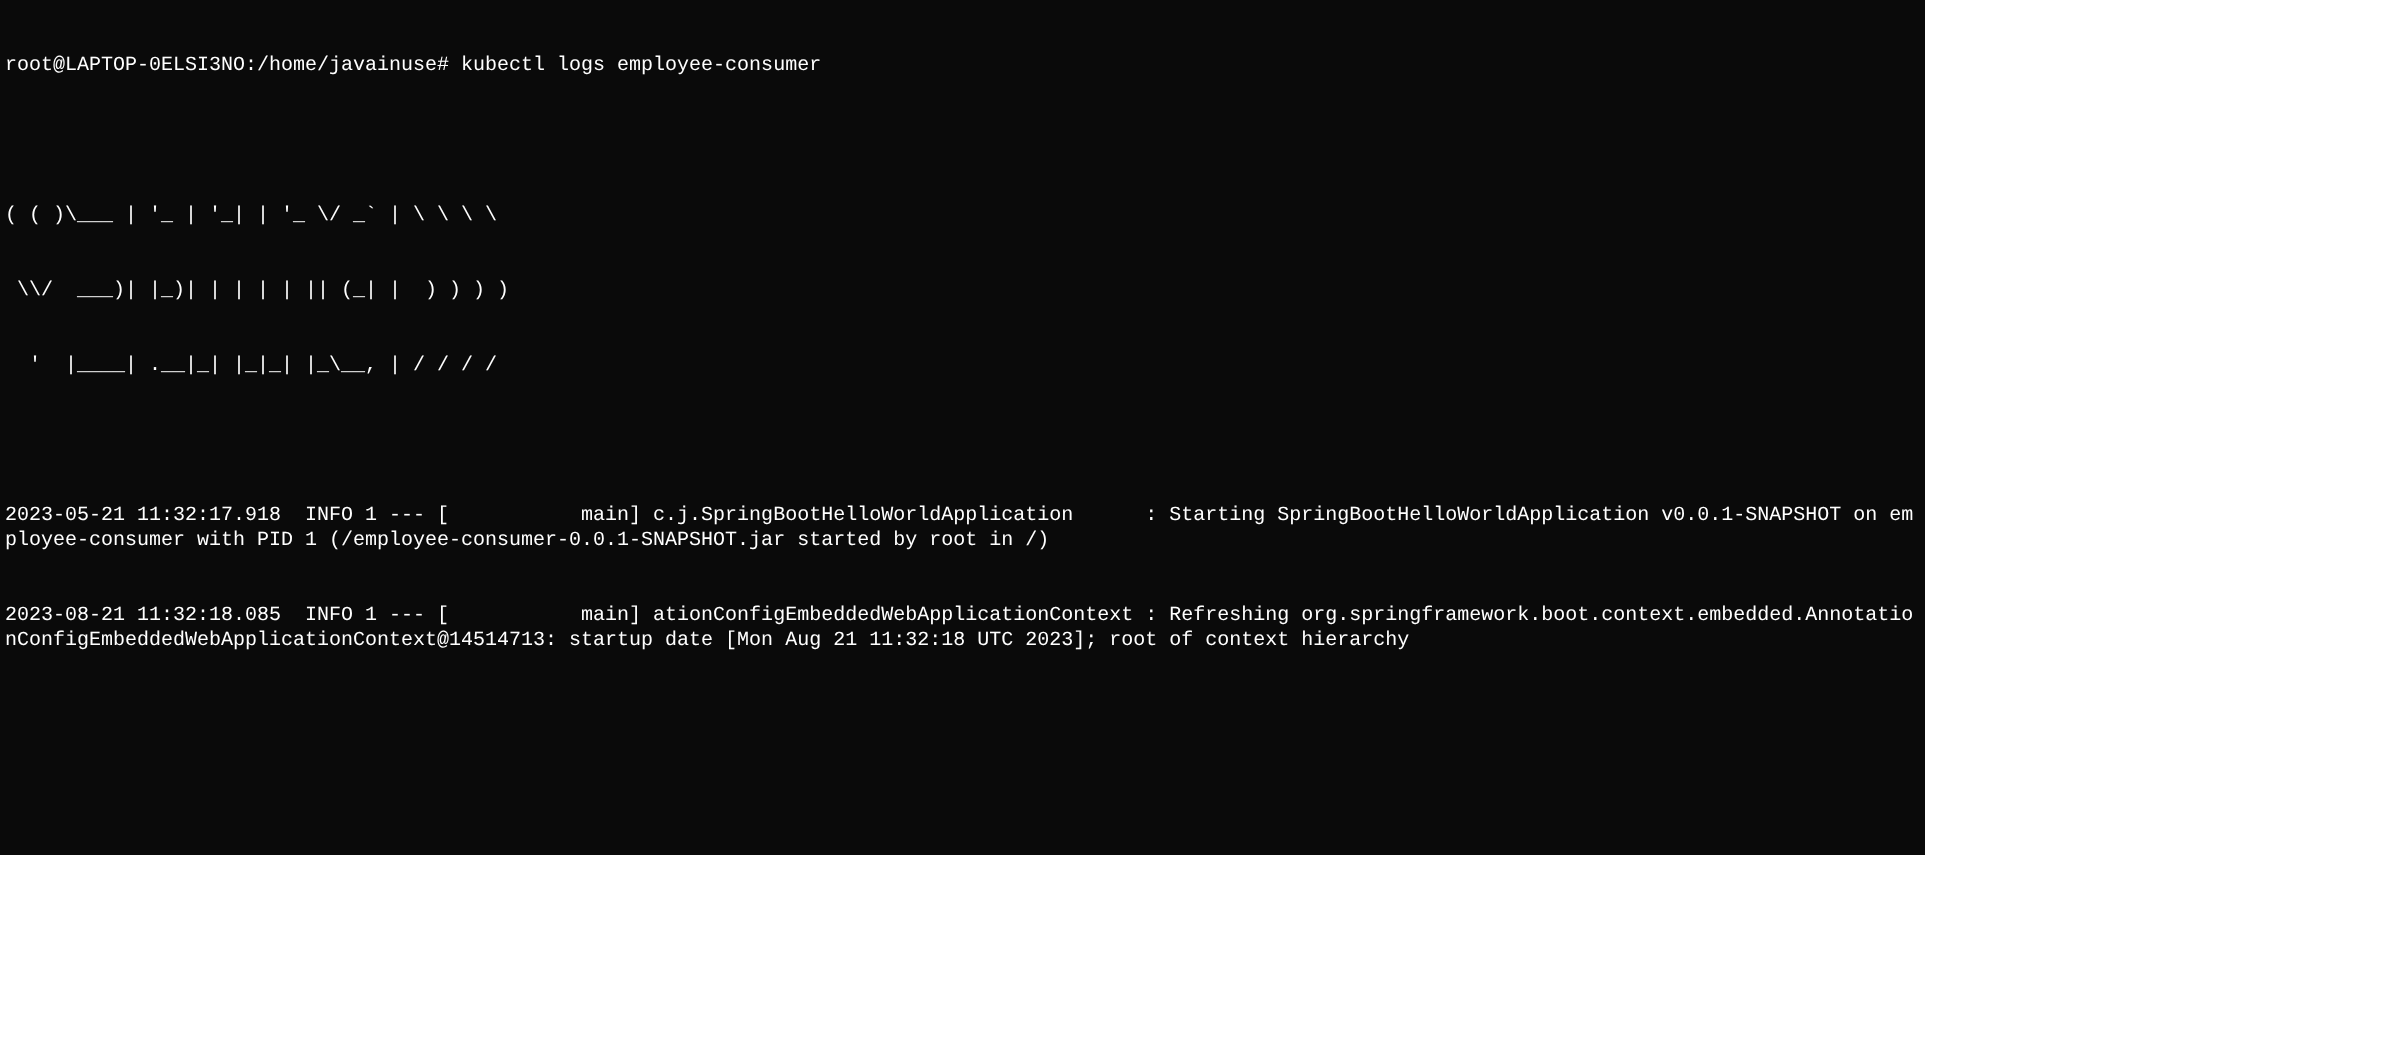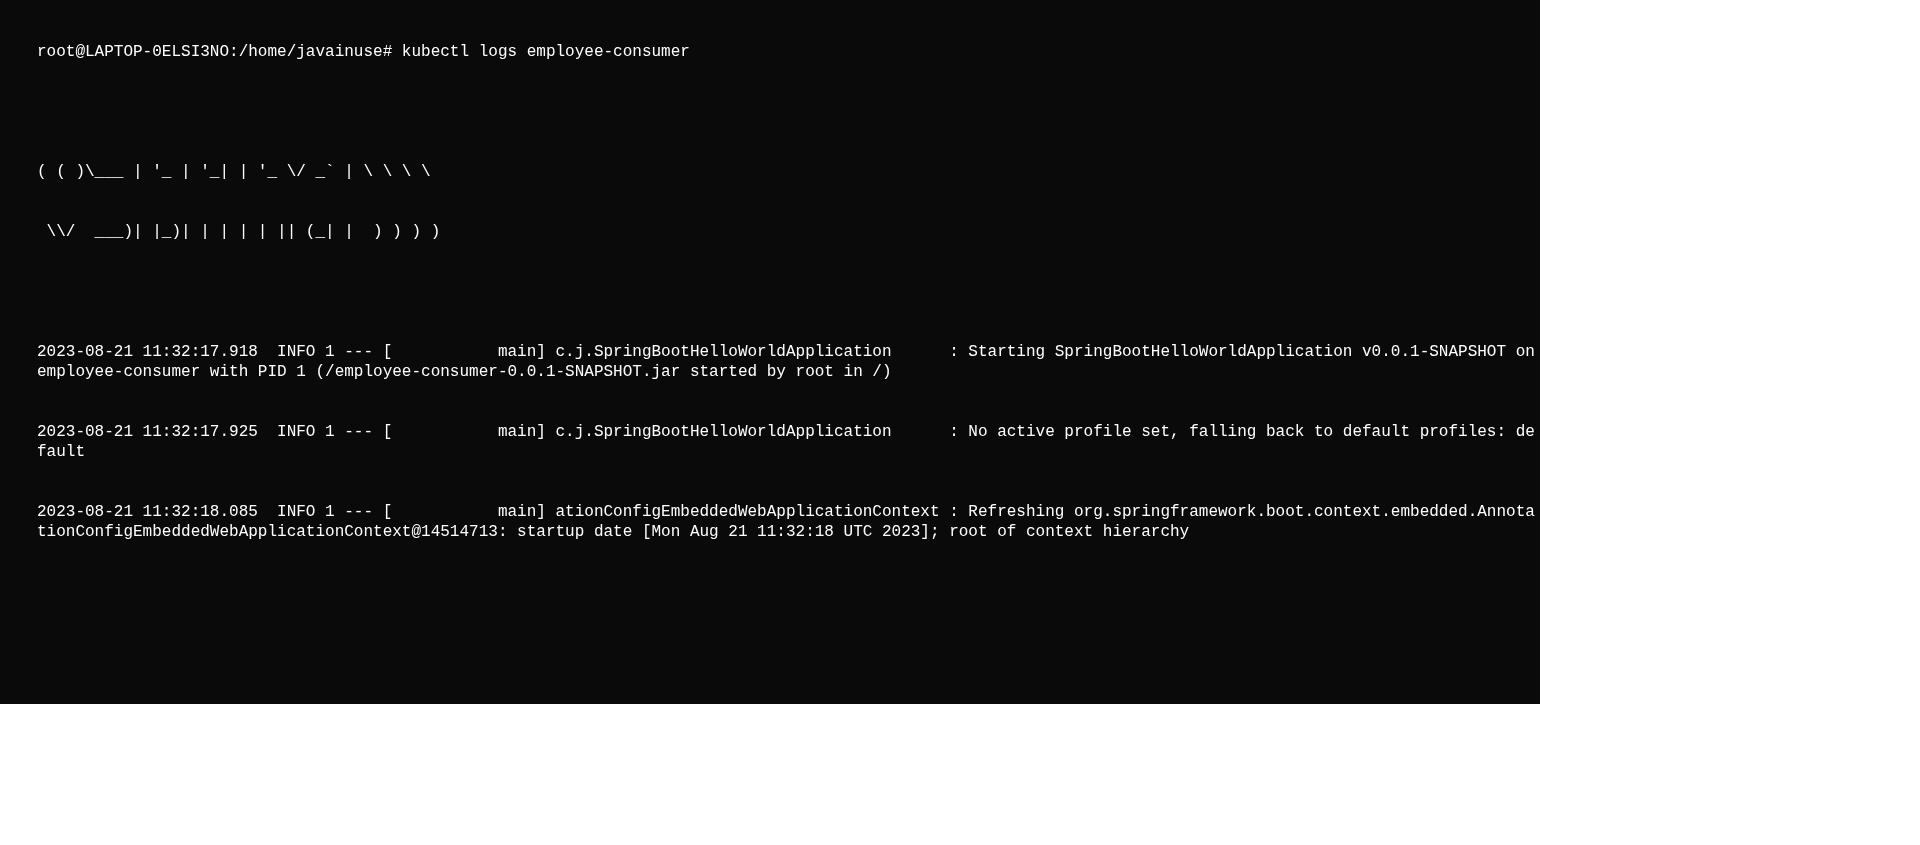--- a/index.html
+++ b/index.html
@@ -17,34 +17,33 @@
     .terminal {
       background: #0a0a0a;
       width: 1540px;
       padding: 2px 4px;
       white-space: pre;
       overflow: hidden;
     }
     .line {
       white-space: pre-wrap;
       word-break: break-all;
-      margin-left: 33px;
     }
   </style>
 </head>
 <body>
 
 <div class="terminal">
   <div class="line">root@LAPTOP-0ELSI3NO:/home/javainuse# kubectl logs employee-consumer</div>
   <div class="line"> </div>
   <div class="line">( ( )\___ | '_ | '_| | '_ \/ _` | \ \ \ \</div>
   <div class="line"> \\/  ___)| |_)| | | | | || (_| |  ) ) ) )</div>
+  <div class="line">  '  |____| .__|_| |_|_| |_\__, | / / / /</div>
   <div class="line"> </div>
-  <div class="line">2023-08-21 11:32:17.918  INFO 1 --- [           main] c.j.SpringBootHelloWorldApplication      : Starting SpringBootHelloWorldApplication v0.0.1-SNAPSHOT on employee-consumer with PID 1 (/employee-consumer-0.0.1-SNAPSHOT.jar started by root in /)</div>
-  <div class="line">2023-08-21 11:32:17.925  INFO 1 --- [           main] c.j.SpringBootHelloWorldApplication      : No active profile set, falling back to default profiles: default</div>
+  <div class="line">2023-05-21 11:32:17.918  INFO 1 --- [           main] c.j.SpringBootHelloWorldApplication      : Starting SpringBootHelloWorldApplication v0.0.1-SNAPSHOT on employee-consumer with PID 1 (/employee-consumer-0.0.1-SNAPSHOT.jar started by root in /)</div>
   <div class="line">2023-08-21 11:32:18.085  INFO 1 --- [           main] ationConfigEmbeddedWebApplicationContext : Refreshing org.springframework.boot.context.embedded.AnnotationConfigEmbeddedWebApplicationContext@14514713: startup date [Mon Aug 21 11:32:18 UTC 2023]; root of context hierarchy</div>
   
   
   
   
   
   
   
 </div>
 

